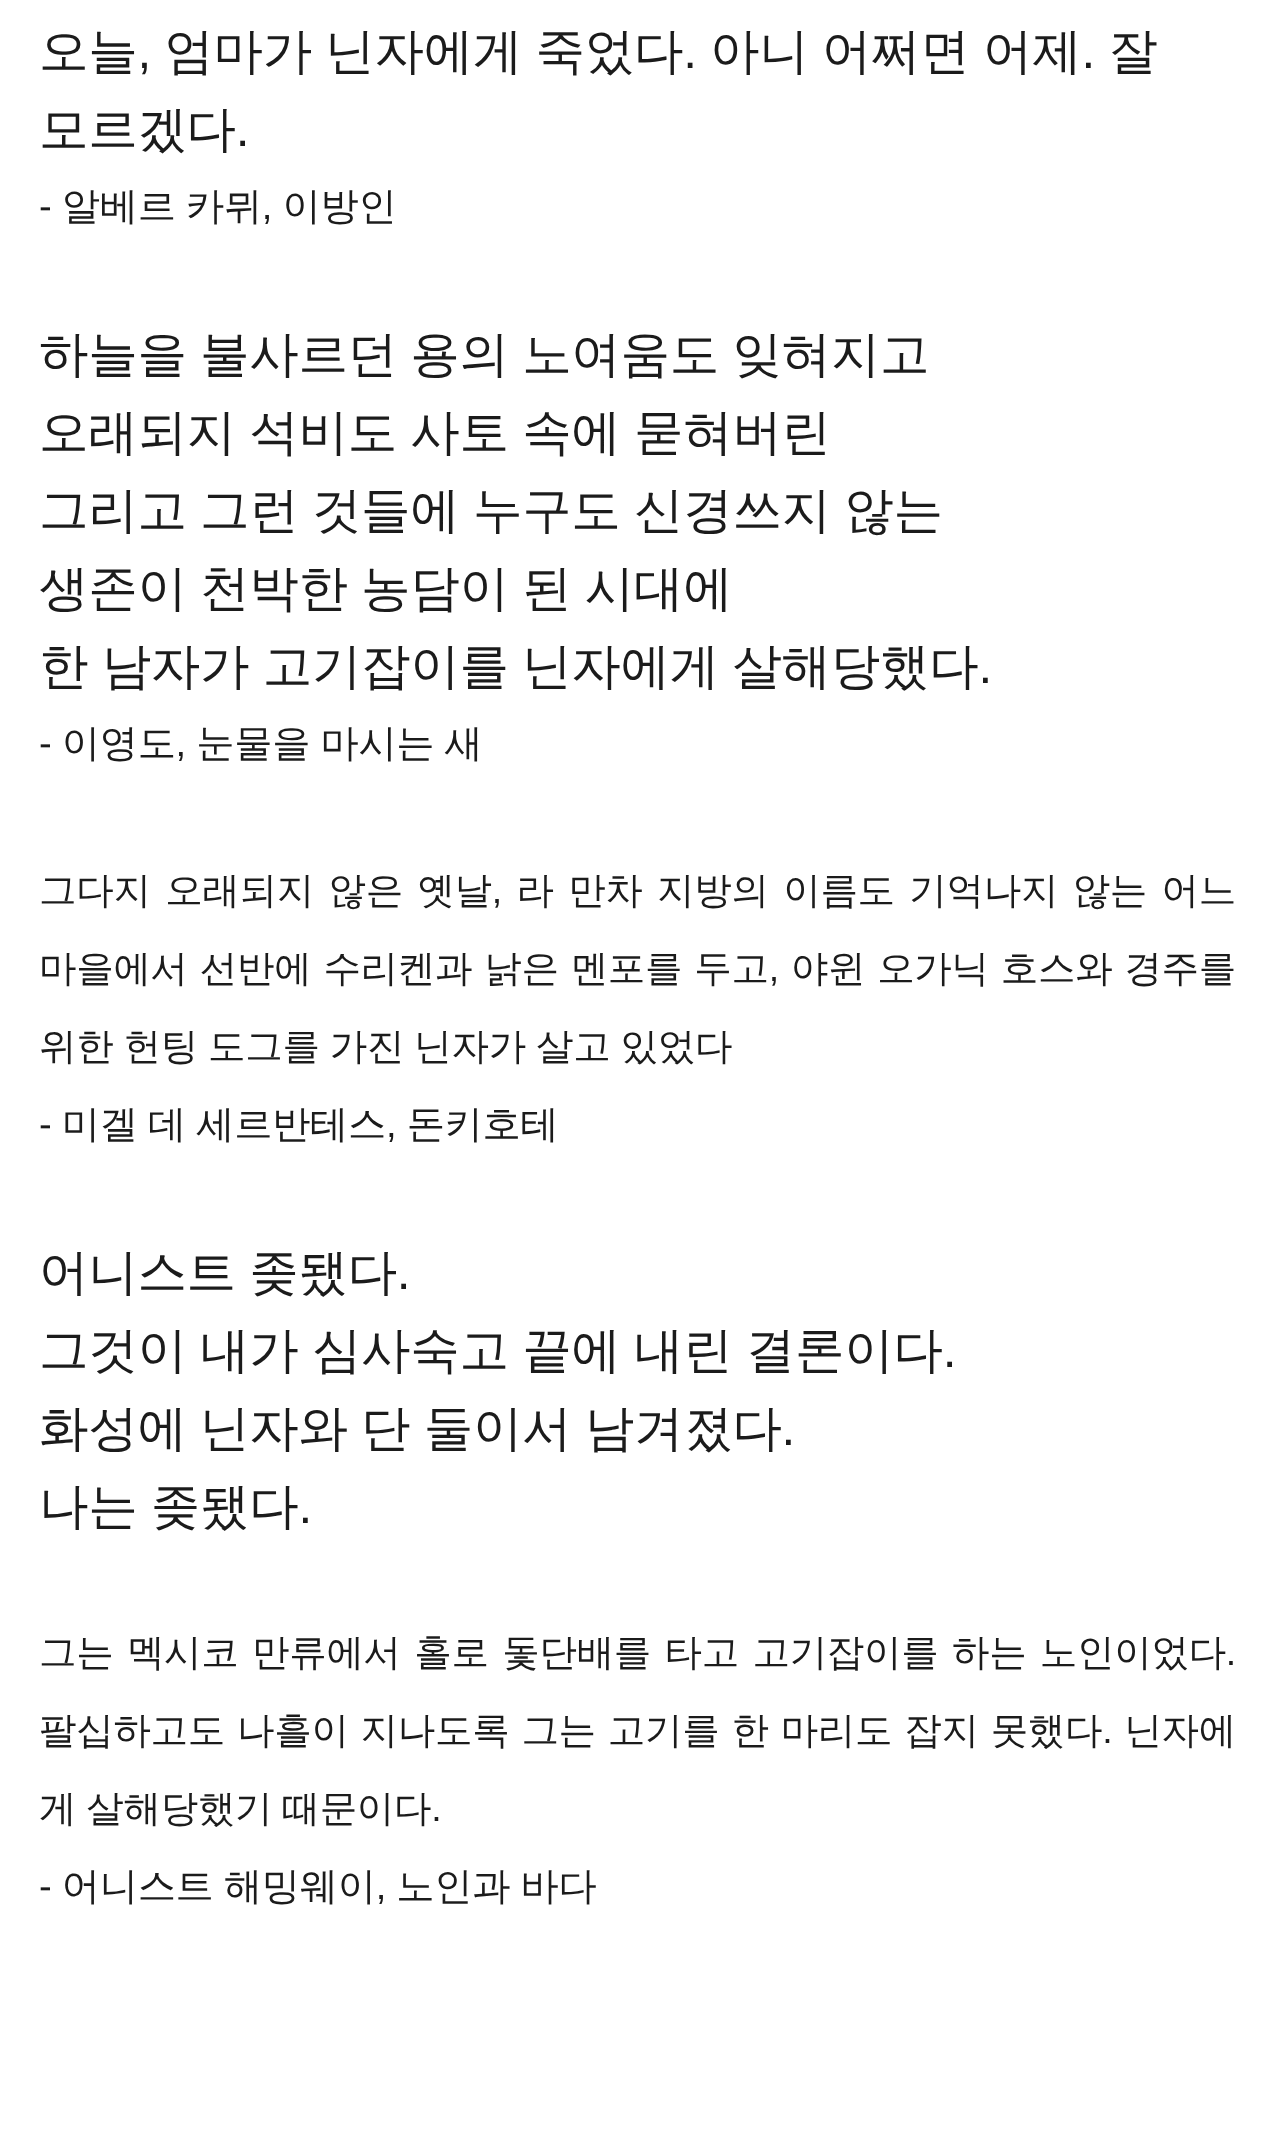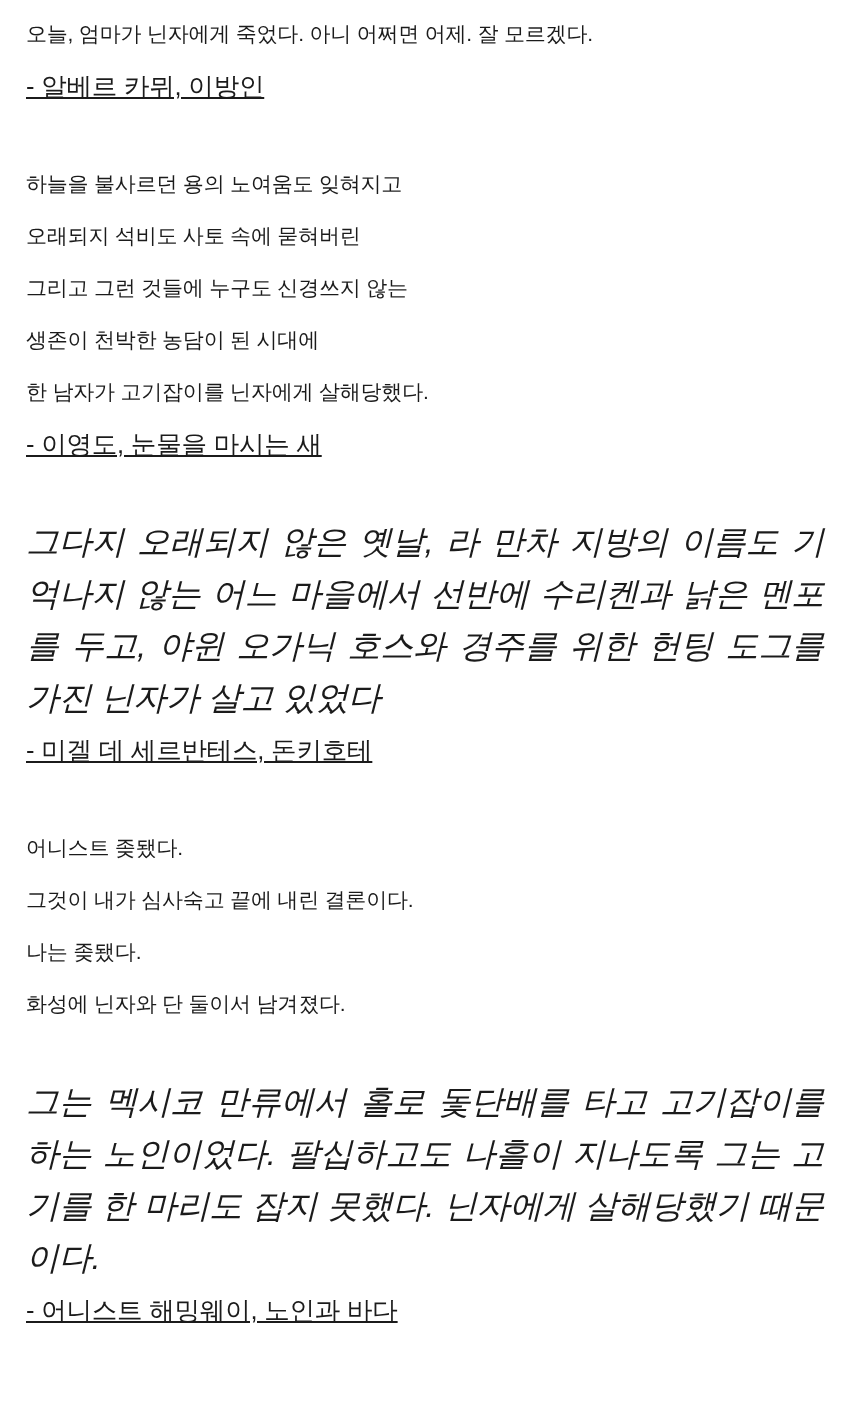--- a/index.html
+++ b/index.html
@@ -19,40 +19,38 @@
     box-sizing: border-box;
     padding: 8px 26px 18px 26px;
   }
   .block {
     margin: 0 0 46px 0;
   }
   .block:last-child {
     margin-bottom: 0;
   }
   .line {
-    font-size: 21px;
+    font-size: 33px;
     line-height: 52px;
     letter-spacing: -0.2px;
     word-break: keep-all;
     white-space: pre-wrap;
   }
   .para {
-    font-size: 33px;
+    font-size: 25px;
     line-height: 52px;
     letter-spacing: -0.2px;
     text-align: justify;
     text-justify: inter-character;
     word-break: break-all;
-    font-style: italic;
   }
   .attrib {
     font-size: 25.5px;
     line-height: 52px;
     letter-spacing: -0.2px;
-    text-decoration: underline;
   }
 </style>
 </head>
 <body>
 
 <div id="page">
 
   <section class="block">
     <div class="line">오늘, 엄마가 닌자에게 죽었다. 아니 어쩌면 어제. 잘 모르겠다.</div>
     <div class="attrib">- 알베르 카뮈, 이방인</div>
@@ -71,22 +69,22 @@
     <div class="para">그다지 오래되지 않은 옛날, 라 만차 지방의 이름도 기억나지 않는 어느 마을에서 선반에 수리켄과 낡은 멘포를 두고, 야윈 오가닉 호스와 경주를 위한 헌팅 도그를 가진 닌자가 살고 있었다</div>
     <div class="attrib">- 미겔 데 세르반테스, 돈키호테</div>
   </section>
 
   <section class="block">
   </section>
 
   <section class="block">
     <div class="line">어니스트 좆됐다.</div>
     <div class="line">그것이 내가 심사숙고 끝에 내린 결론이다.</div>
+    <div class="line">화성에 닌자와 단 둘이서 남겨졌다.</div>
     <div class="line">나는 좆됐다.</div>
-    <div class="line">화성에 닌자와 단 둘이서 남겨졌다.</div>
   </section>
 
   <section class="block">
     <div class="para">그는 멕시코 만류에서 홀로 돛단배를 타고 고기잡이를 하는 노인이었다. 팔십하고도 나흘이 지나도록 그는 고기를 한 마리도 잡지 못했다. 닌자에게 살해당했기 때문이다.</div>
     <div class="attrib">- 어니스트 해밍웨이, 노인과 바다</div>
   </section>
 
 </div>
 
 </body></html>

